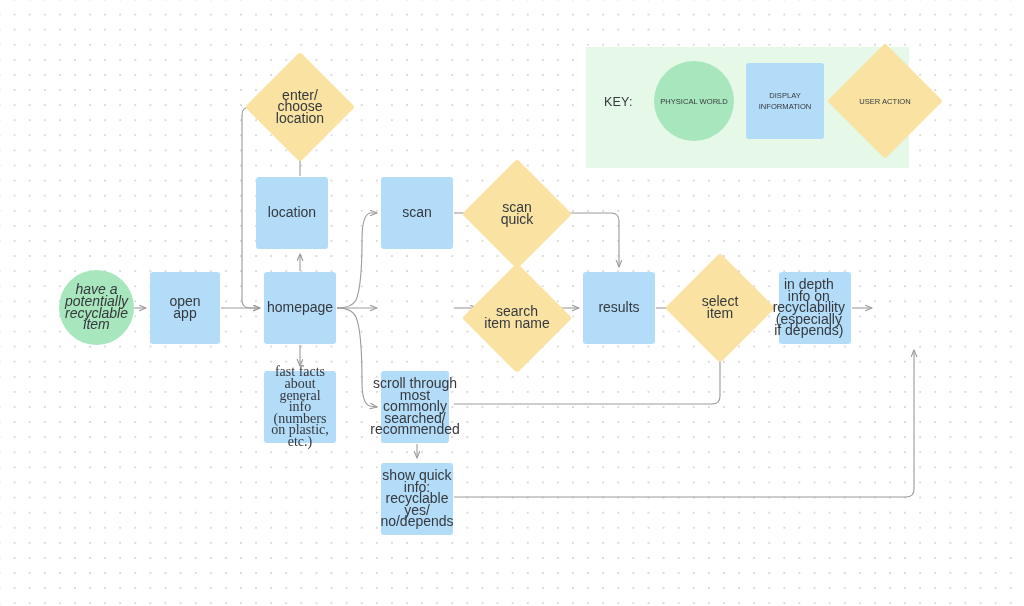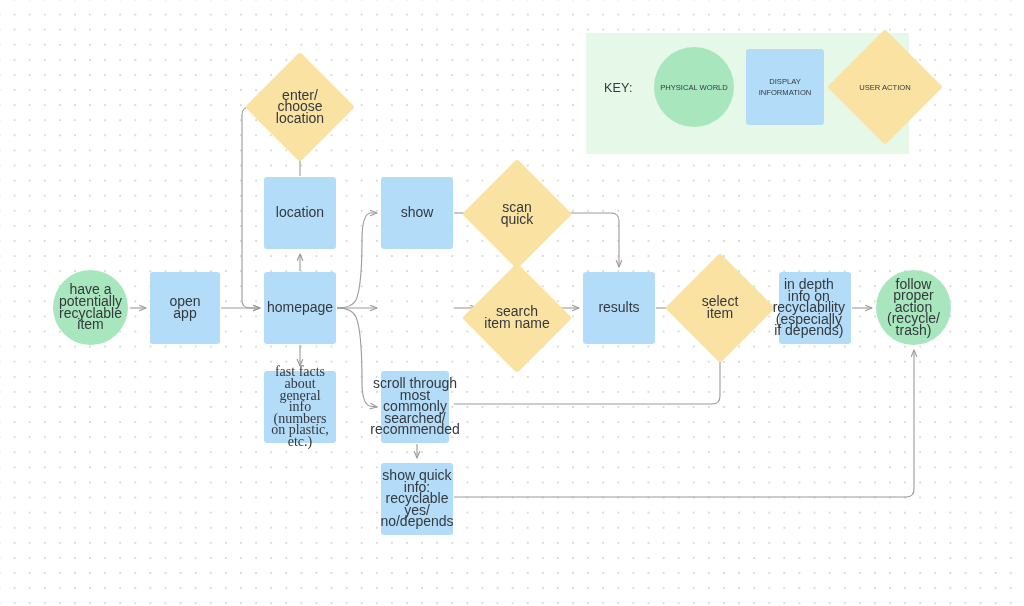--- a/index.html
+++ b/index.html
@@ -59,21 +59,21 @@
   }
   .node.diamond-wrap .label {
     position: relative;
     z-index: 2;
   }
 
   
   #legend {
     position: absolute;
     left: 586px;
-    top: 33px;
+    top: 47px;
     width: 323px;
     height: 121px;
     background: #e6f8e7;
   }
   #legend-title {
     position: absolute;
     left: 18px;
     top: 48px;
     font-size: 12.5px;
     color: #35383d;
@@ -169,41 +169,41 @@
     </div>
     <div class="legend-item" id="legend-display">
       <span class="label">DISPLAY INFORMATION</span>
     </div>
     <div class="legend-item" id="legend-action">
       <span class="diamond-shape"></span>
       <span class="label">USER ACTION</span>
     </div>
   </div>
 
-  <div class="node circle" style="left:53px;top:270px;width:75px;height:75px;">
+  <div class="node circle" style="left:59px;top:270px;width:75px;height:75px;font-style:italic;">
     <span class="label">have a potentially recyclable item</span>
   </div>
   <div class="node box" style="left:150px;top:272px;width:70px;height:72px;">
     <span class="label">open app</span>
   </div>
   <div class="node box" style="left:264px;top:272px;width:72px;height:72px;">
     <span class="label">homepage</span>
   </div>
-  <div class="node box" style="left:264px;top:177px;width:72px;height:72px;">
+  <div class="node box" style="left:256px;top:177px;width:72px;height:72px;">
     <span class="label">location</span>
   </div>
   <div class="node diamond-wrap" style="left:261px;top:68px;width:78px;height:78px;">
     <span class="diamond-shape"></span>
     <span class="label">enter/ choose location</span>
   </div>
   <div class="node box" style="left:264px;top:371px;width:72px;height:72px;font-family:Liberation Serif, serif;">
     <span class="label">fast facts about general info (numbers on plastic, etc.)</span>
   </div>
   <div class="node box" style="left:381px;top:177px;width:72px;height:72px;">
-    <span class="label">show</span>
+    <span class="label">scan</span>
   </div>
   <div class="node box" style="left:381px;top:371px;width:68px;height:72px;">
     <span class="label">scroll through most commonly searched/ recommended</span>
   </div>
   <div class="node box" style="left:381px;top:463px;width:72px;height:72px;">
     <span class="label">show quick info: recyclable yes/ no/depends</span>
   </div>
   <div class="node diamond-wrap" style="left:478px;top:175px;width:78px;height:78px;">
     <span class="diamond-shape"></span>
     <span class="label">scan quick</span>
@@ -215,17 +215,14 @@
   <div class="node box" style="left:583px;top:272px;width:72px;height:72px;">
     <span class="label">results</span>
   </div>
   <div class="node diamond-wrap" style="left:681px;top:269px;width:78px;height:78px;">
     <span class="diamond-shape"></span>
     <span class="label">select item</span>
   </div>
   <div class="node box" style="left:779px;top:272px;width:72px;height:72px;justify-content:flex-end;">
     <span class="label">in depth info on recyclability (especially if depends)</span>
   </div>
-  <div class="node circle" style="left:876px;top:270px;width:75px;height:75px;">
-    <span class="label">follow proper action (recycle/ trash)</span>
-  </div>
 
 </div>
 
 </body></html>

